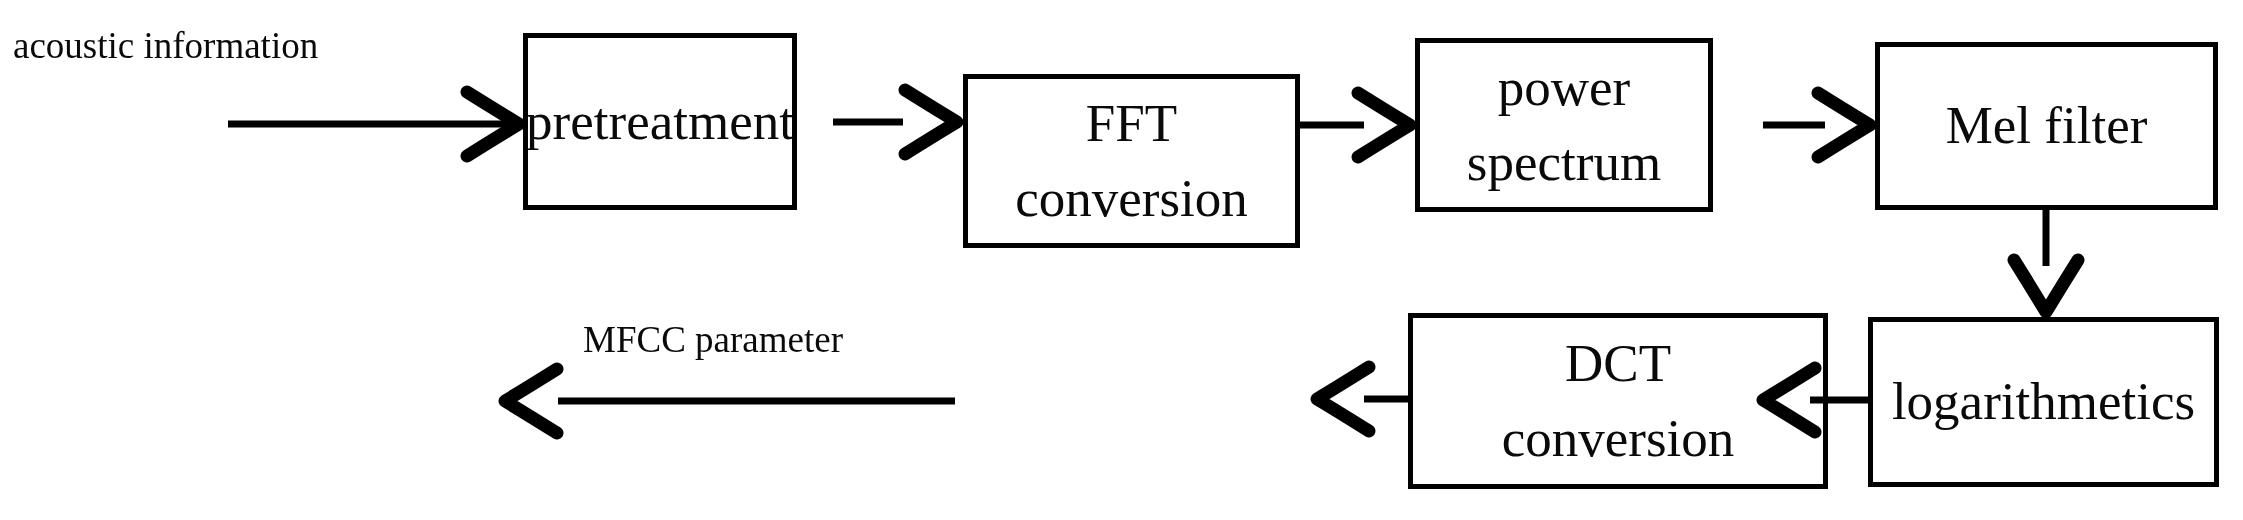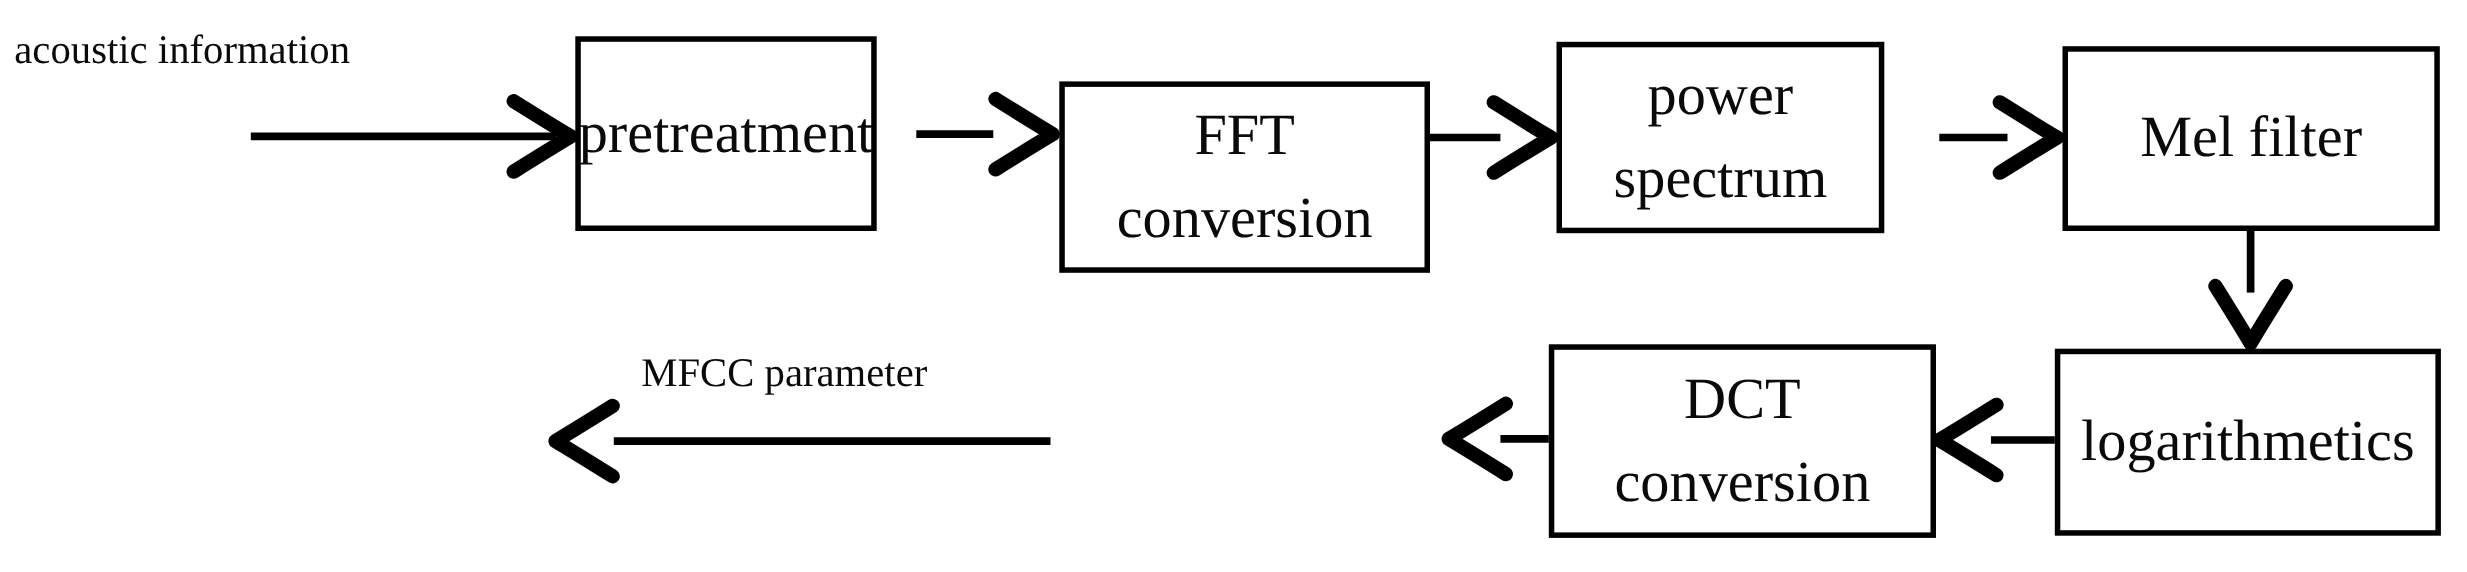--- a/index.html
+++ b/index.html
@@ -36,21 +36,21 @@
     line-height: 1.1;
     white-space: nowrap;
     color: #0a0a0a;
   }
   
   #box-pretreatment { left: 523px;  top: 33px;  width: 274px; height: 177px; }
   #box-fft          { left: 963px;  top: 38px;  width: 337px; height: 174px; margin-top: 36px; }
   #box-power        { left: 1415px; top: 38px;  width: 298px; height: 174px; }
   #box-mel          { left: 1875px; top: 42px;  width: 343px; height: 168px; }
   #box-log          { left: 1868px; top: 317px; width: 351px; height: 170px; text-align: right; }
-  #box-dct          { left: 1408px; top: 313px; width: 352px; height: 176px; }
+  #box-dct          { left: 1408px; top: 313px; width: 420px; height: 176px; }
   #box-dynamic      { left: 955px;  top: 313px; width: 360px; height: 176px; }
 
   #label-acoustic { left: 13px;  top: 26px; }
   #label-mfcc     { left: 563px; top: 320px; margin-left: 20px; }
 
   #arrow-layer {
     position: absolute;
     left: 0; top: 0;
     width: 2243px;
     height: 520px;

